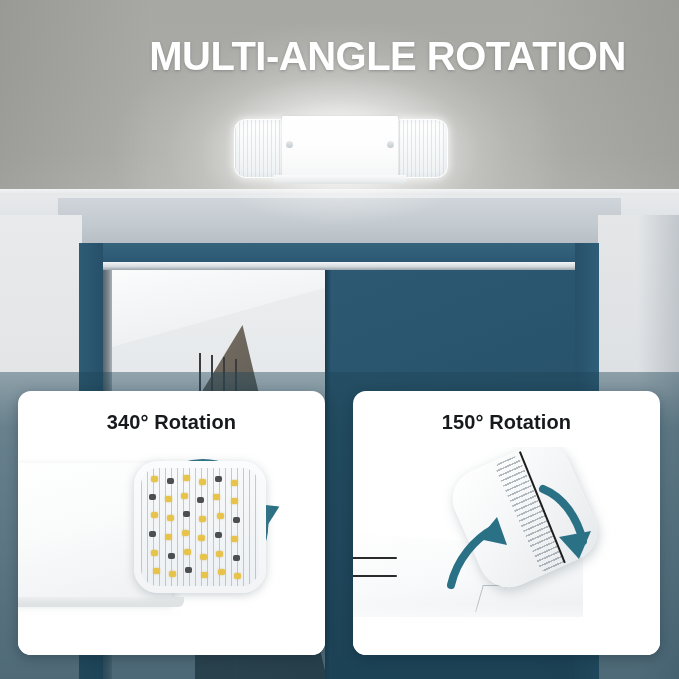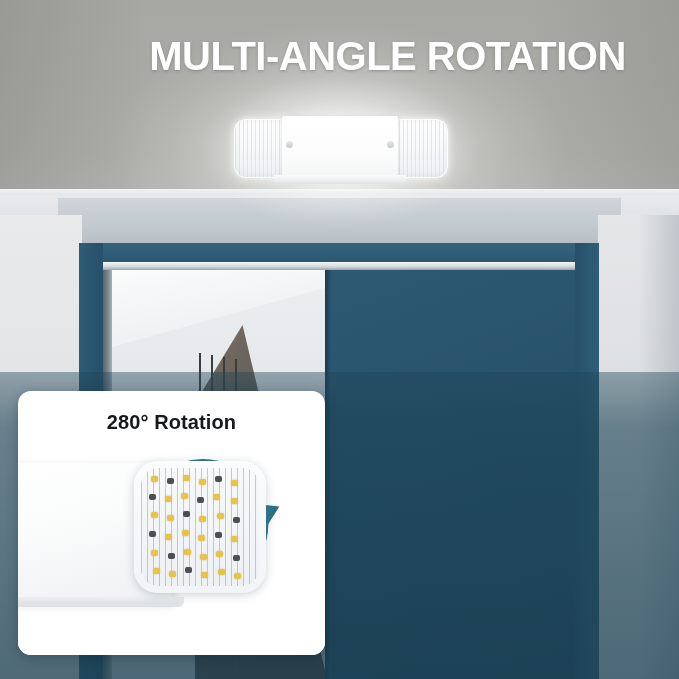--- a/index.html
+++ b/index.html
@@ -454,21 +454,21 @@
     <div class="teal-overlay"></div>
   </div>
 
   <div style="position:absolute; left:0; top:34px; width:679px; text-align:center;
               font-size:40px; font-weight:bold; color:#ffffff; letter-spacing:-0.5px;
               text-shadow:0 1px 3px rgba(90,90,88,0.45);margin-left:48px;">MULTI-ANGLE ROTATION</div>
 
   <div class="cards">
 
     <div class="card left">
-      <div class="card-title">280° Rotation</div>
+      <div class="card-title">340° Rotation</div>
 
       <div class="card-stage">
 
         <div class="fix-side"></div>
         <div class="fix-side-edge"></div>
 
         <svg class="rot-ring" viewBox="0 0 170 170">
           <path d="M 26 96
                    A 62 62 0 1 0 36 48" fill="none" stroke="#2a7186" stroke-width="7" stroke-linecap="round"></path>
           <polygon points="36,30 50,58 22,58" fill="#2a7186" transform="rotate(-32 36 44)"></polygon>
@@ -520,15 +520,43 @@
             <div class="led-chip" style="left:60px; top:104px;"></div>
             <div class="led-chip" style="left:77px; top:101px;"></div>
             <div class="led-chip" style="left:93px; top:105px;"></div>
           </div>
         </div>
 
         <div class="card-floor"></div>
       </div>
     </div>
 
+    <div class="card right">
+      <div class="card-title">150° Rotation</div>
+
+      <div class="card-stage">
+
+        <div class="base-plate"></div>
+        <div class="base-slot" style="left:-20px; top:110px; width:64px;"></div>
+        <div class="base-slot" style="left:-20px; top:128px; width:64px;"></div>
+        <div class="base-mark"></div>
+
+        <div class="tilt-head">
+          <div class="tilt-ribs"></div>
+          <div class="tilt-seam"></div>
+        </div>
+
+        <svg class="teal-arrow" style="left:88px; top:66px; width:70px; height:78px;" viewBox="0 0 70 78">
+          <path d="M 10 72 C 16 46, 34 26, 52 16" fill="none" stroke="#2a7186" stroke-width="8" stroke-linecap="round"></path>
+          <polygon points="56,4 66,32 38,26" fill="#2a7186"></polygon>
+        </svg>
+
+        <svg class="teal-arrow" style="left:176px; top:36px; width:70px; height:80px;" viewBox="0 0 70 80">
+          <path d="M 14 6 C 34 14, 48 34, 54 58" fill="none" stroke="#2a7186" stroke-width="8" stroke-linecap="round"></path>
+          <polygon points="50,76 30,54 62,48" fill="#2a7186"></polygon>
+        </svg>
+
+        <div class="card-floor"></div>
+      </div>
+    </div>
 
   </div>
 </div>
 
 </body></html>

